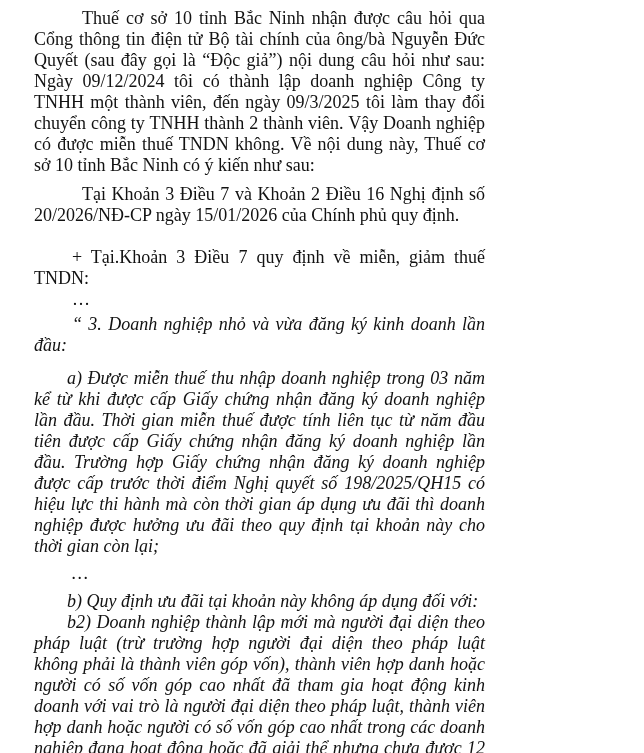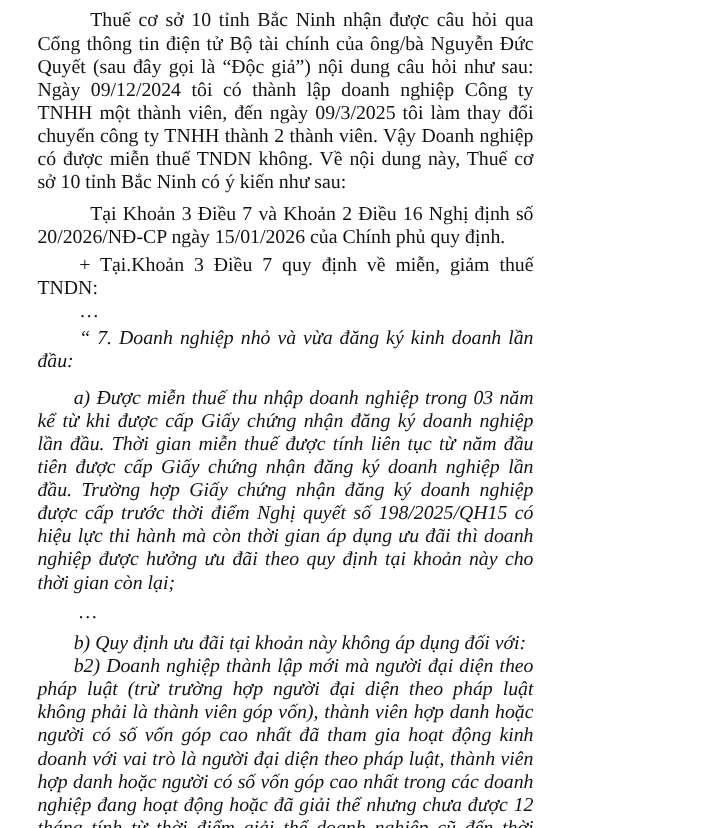--- a/index.html
+++ b/index.html
@@ -17,21 +17,21 @@
     padding: 8px 27px 0 34px;
   }
   .page p { text-align: justify; }
   .ind-lg { text-indent: 48px; }
   .ind-md { text-indent: 38px; }
   .ind-sm { text-indent: 33px; }
   .quote  { font-style: italic; }
   .hl     { font-weight: bold; text-decoration: underline; }
   .ul     { text-decoration: underline; }
   .m-legal { margin-top: 8px; }
-  .m-plus  { margin-top: 4px; }
+  .m-plus  { margin-top: 21px; }
   .m-el1   { margin-top: 0; }
   .m-qh    { margin-top: 4px; }
   .m-pa    { margin-top: 12px; }
   .m-el2   { margin-top: 6px; }
   .m-pb    { margin-top: 7px; }
   .m-pb1   { margin-top: 10px; }
   .m-pb2   { }
   .m-pb3   { margin-top: 15px; }
 </style>
 </head>
@@ -40,21 +40,21 @@
 <div class="page">
 
   <p class="ind-lg">Thuế cơ sở 10 tỉnh Bắc Ninh nhận được câu hỏi qua Cổng thông tin điện tử Bộ tài chính của ông/bà Nguyễn Đức Quyết (sau đây gọi là “Độc giả”) nội dung câu hỏi như sau: Ngày 09/12/2024 tôi có thành lập doanh nghiệp Công ty TNHH một thành viên, đến ngày 09/3/2025 tôi làm thay đổi chuyển công ty TNHH thành 2 thành viên. Vậy Doanh nghiệp có được miễn thuế TNDN không. Về nội dung này, Thuế cơ sở 10 tỉnh Bắc Ninh có ý kiến như sau:</p>
 
   <p class="ind-lg m-legal">Tại Khoản 3 Điều 7 và Khoản 2 Điều 16 Nghị định số 20/2026/NĐ-CP ngày 15/01/2026 của Chính phủ quy định.</p>
 
   <p class="ind-md m-plus">+ Tại.Khoản 3 Điều 7 quy định về miễn, giảm thuế TNDN:</p>
 
   <p class="ind-md m-el1">…</p>
 
-  <p class="ind-md quote m-qh">“ 7. Doanh nghiệp nhỏ và vừa đăng ký kinh doanh lần đầu:</p>
+  <p class="ind-md quote m-qh">“ 3. Doanh nghiệp nhỏ và vừa đăng ký kinh doanh lần đầu:</p>
 
   <p class="ind-sm quote m-pa">a) Được miễn thuế thu nhập doanh nghiệp trong 03 năm kể từ khi được cấp Giấy chứng nhận đăng ký doanh nghiệp lần đầu. Thời gian miễn thuế được tính liên tục từ năm đầu tiên được cấp Giấy chứng nhận đăng ký doanh nghiệp lần đầu. Trường hợp Giấy chứng nhận đăng ký doanh nghiệp được cấp trước thời điểm Nghị quyết số 198/2025/QH15 có hiệu lực thi hành mà còn thời gian áp dụng ưu đãi thì doanh nghiệp được hưởng ưu đãi theo quy định tại khoản này cho thời gian còn lại;</p>
 
   <p class="ind-md quote m-el2">…</p>
 
   <p class="ind-sm quote m-pb">b) Quy định ưu đãi tại khoản này không áp dụng đối với:</p>
 
 
   <p class="ind-sm quote m-pb2">b2) Doanh nghiệp thành lập mới mà người đại diện theo pháp luật (trừ trường hợp người đại diện theo pháp luật không phải là thành viên góp vốn), thành viên hợp danh hoặc người có số vốn góp cao nhất đã tham gia hoạt động kinh doanh với vai trò là người đại diện theo pháp luật, thành viên hợp danh hoặc người có số vốn góp cao nhất trong các doanh nghiệp đang hoạt động hoặc đã giải thể nhưng chưa được 12 tháng tính từ thời điểm giải thể doanh nghiệp cũ đến thời điểm thành lập doanh nghiệp mới;</p>
 

